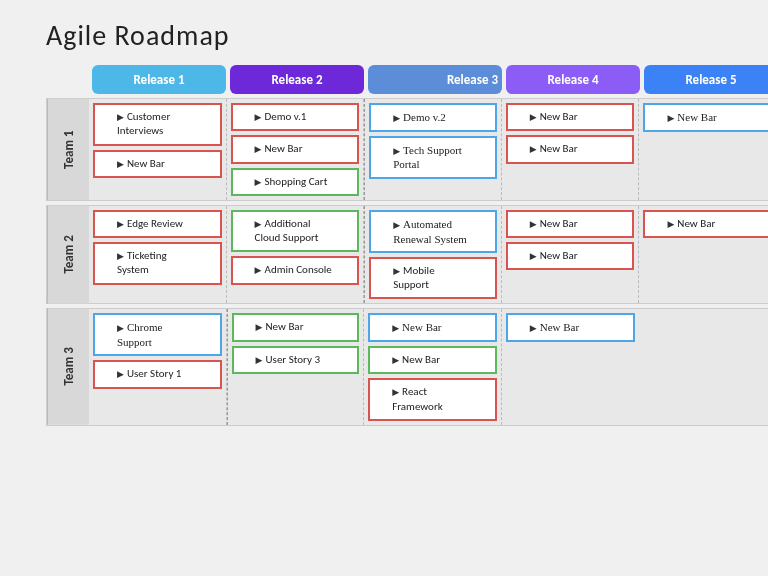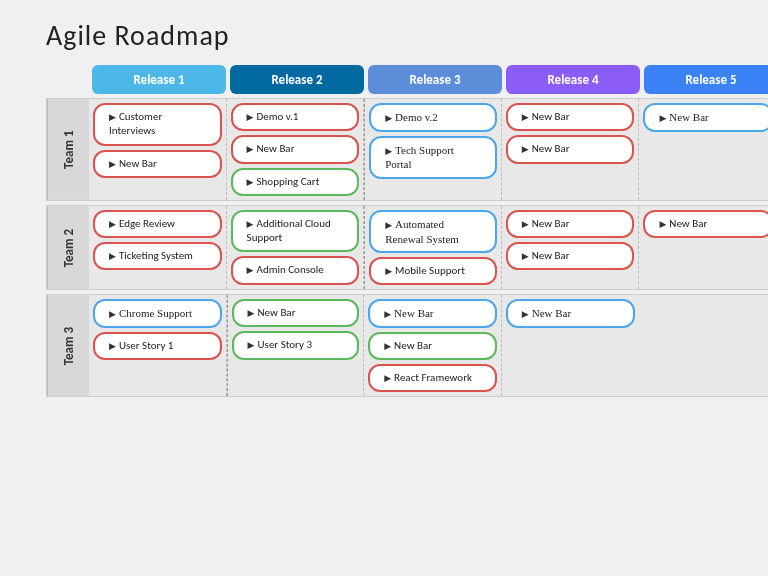--- a/index.html
+++ b/index.html
@@ -39,22 +39,22 @@
     .header-spacer { background: transparent; }
     .release-header {
       border-radius: 6px;
       text-align: center;
       padding: 7px 4px;
       font-weight: 700;
       font-size: 13px;
       color: #fff;
     }
     .release-1 { background: #4db8e8; }
-    .release-2 { background: #0369a1; }
-    .release-3 { background: #5b8dd9; }
+    .release-2 { background: #6d28d9; }
+    .release-3 { background: #5b8dd9; text-align: right; }
     .release-4 { background: #8b5cf6; }
     .release-5 { background: #3b82f6; }
 
     
     .team-section {
       display: flex;
       flex-direction: row;
       margin-bottom: 4px;
       background: #e8e8e8;
       border: 1px solid #ccc;
@@ -88,23 +88,23 @@
       gap: 4px;
     }
     .col-cell:last-child { border-right: none; }
     
     .col-cell.sep-left {
       border-left: 1px dashed #999;
     }
 
     .card {
       border: 2px solid #c00;
-      border-radius: 12px;
+      border-radius: 0;
       background: #fff;
-      padding: 5px 14px;
+      padding: 5px 22px;
       font-size: 11px;
       color: #222;
       line-height: 1.3;
       position: relative;
     }
     .card::before {
       content: '▶';
       font-size: 9px;
       color: #333;
       margin-right: 3px;

